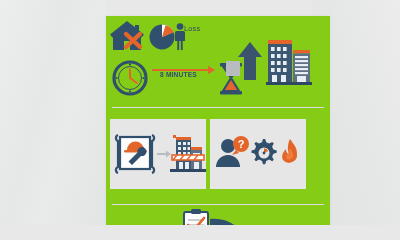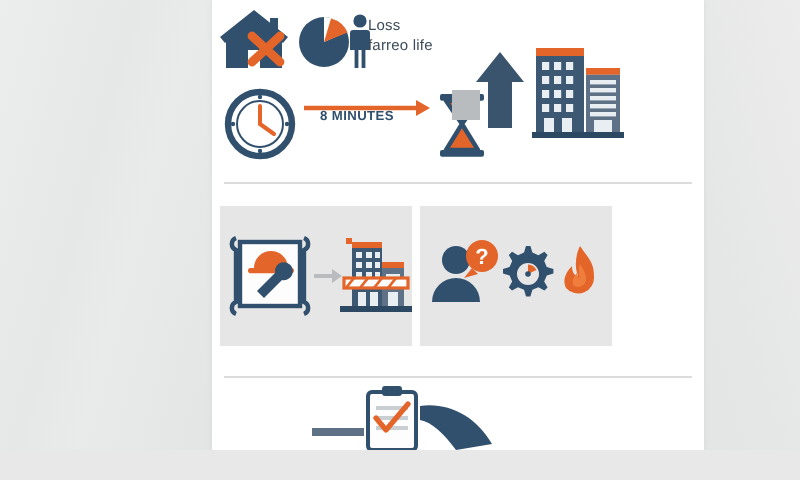--- a/index.html
+++ b/index.html
@@ -12,22 +12,22 @@
   #stage{position:absolute;inset:0;width:400px;height:225px;}
 
   
   .band{position:absolute;top:0;bottom:0;}
   .band.left{left:0;width:106px;
     background:linear-gradient(105deg,#eceded 0%,#e6e7e7 40%,#e9eaea 60%,#e3e4e4 100%);}
   .band.right{right:0;width:88px;
     background:linear-gradient(255deg,#ececec 0%,#e5e6e6 50%,#e2e3e3 100%);}
 
   
-  .page{position:absolute;left:106px;top:0;width:246px;height:225px;
-    background:#ffffff;
+  .page{position:absolute;left:106px;top:16px;width:224px;height:225px;
+    background:#84cc16;
     box-shadow:0 0 3px rgba(0,0,0,0.06);}
 
   .divider{position:absolute;left:6px;right:6px;height:1px;
     background:#dcdcdc;}
   .divider.d1{top:91px;}
   .divider.d2{top:188px;}
 
   .row{position:absolute;}
 
   
@@ -80,21 +80,20 @@
           <path d="M14 17 L17.5 5.2 A12.5 12.5 0 0 1 25.8 12.3 Z" fill="#e4652a"></path>
           <g>
             <circle cx="32" cy="6.5" r="3.3" fill="#31506e"></circle>
             <path d="M28.6 11 h6.8 a1.6 1.6 0 0 1 1.6 1.6 v8.4 h-2.3 v9 h-1.9 v-9 h-1.6 v9 h-1.9 v-9 h-2.3 v-8.4 a1.6 1.6 0 0 1 1.6 -1.6 z" fill="#31506e"></path>
           </g>
         </svg>
       </div>
 
       <div class="loss-label">
         <div>Loss</div>
-        <div>farreo life</div>
       </div>
 
       <div class="clockrow">
         <svg viewBox="0 0 150 44" width="150" height="44">
           <g>
             <circle cx="22" cy="22" r="16" fill="none" stroke="#31506e" stroke-width="3.2"></circle>
             <circle cx="22" cy="22" r="11.5" fill="none" stroke="#31506e" stroke-width="1"></circle>
             <line x1="22" y1="22" x2="22" y2="13" stroke="#e4652a" stroke-width="2" stroke-linecap="round"></line>
             <line x1="22" y1="22" x2="29" y2="27" stroke="#e4652a" stroke-width="2" stroke-linecap="round"></line>
             <circle cx="22" cy="8.5" r="1.1" fill="#31506e"></circle>

